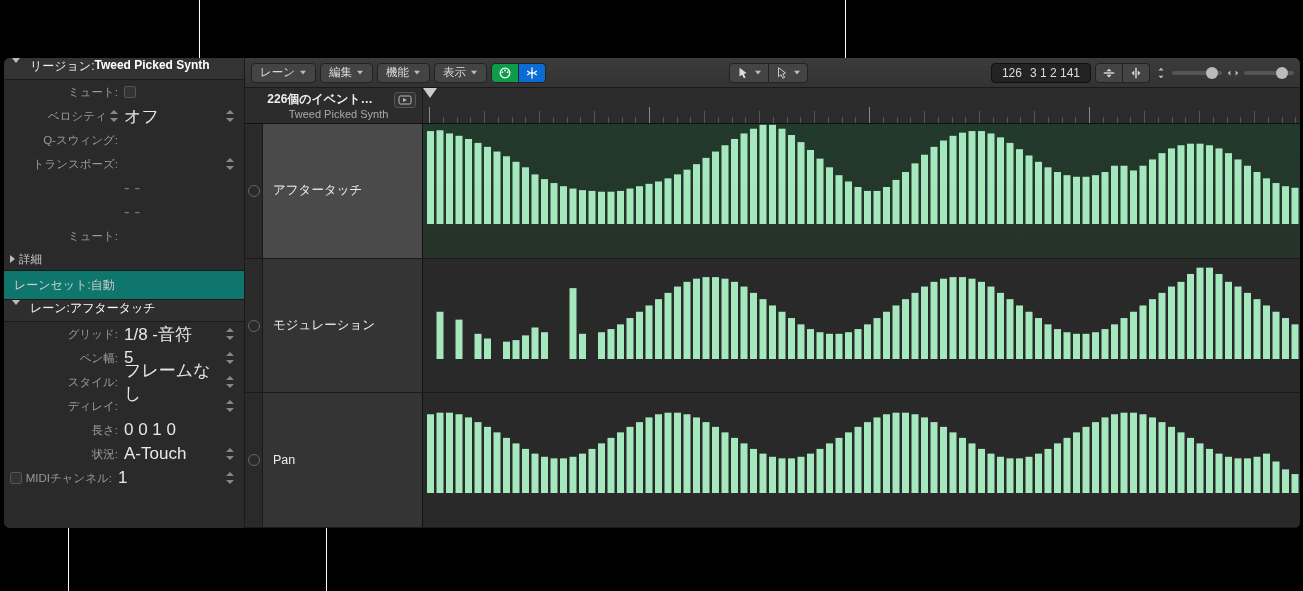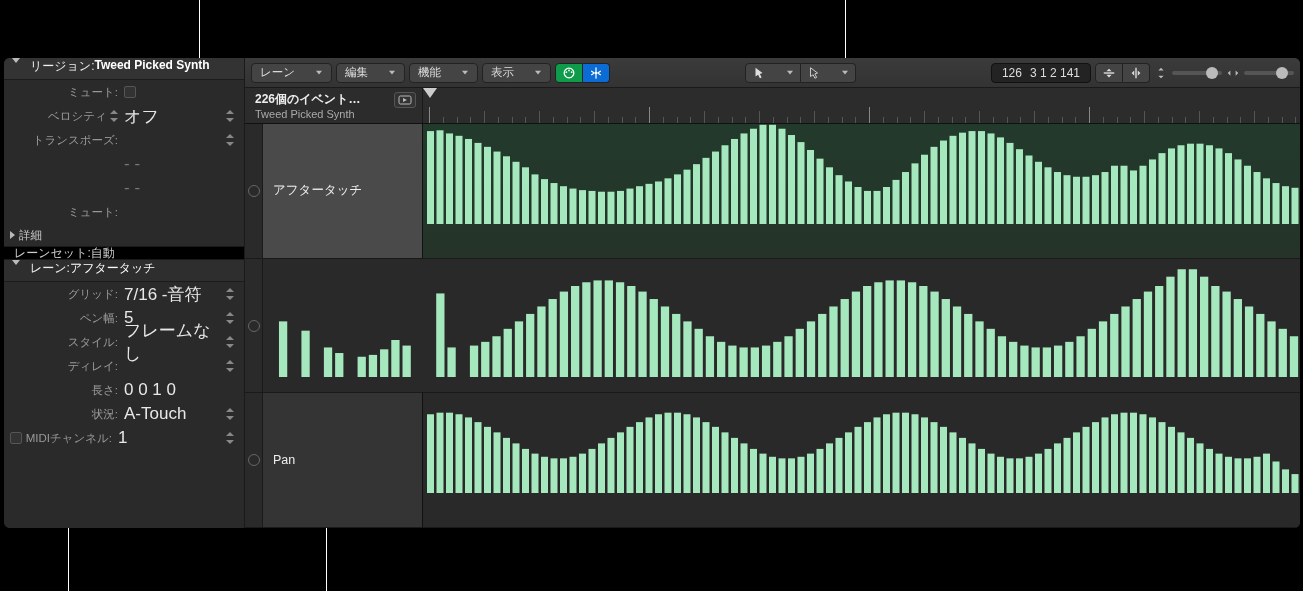--- a/index.html
+++ b/index.html
@@ -16,42 +16,42 @@
 .insp-header { display: flex; align-items: flex-start; height: 22px; padding: 0 8px; background: #333; border-bottom: 1px solid #1b1b1b; }
 .insp-header .chev { margin-right: 4px; }
 .insp-header .lbl { color: #eee; font-weight: 500; }
 .insp-header .val { color: #fff; font-weight: 600; }
 .prop-row { display: flex; align-items: center; height: 24px; padding: 0 10px 0 0; }
 .prop-row .lbl { width: 120px; text-align: right; color: #9a9a9a; padding-right: 6px; font-size: 11.5px; }
 .prop-row .val { flex: 1; color: #e8e8e8; font-size: 17px; }
 .prop-row .stepper { color: #777; margin-left: auto; font-size: 9px; line-height: 8px; letter-spacing: -1px; }
 .prop-row .checkbox { width: 12px; height: 12px; border: 1px solid #555; border-radius: 2px; background: #333; display: inline-block; }
 .sub-disclosure { display: flex; align-items: center; height: 22px; padding-left: 6px; color: #ccc; font-size: 11.5px; }
-.insp-row-plain { display: flex; align-items: center; height: 14px; padding: 0 10px; background: #000000; border-top: 1px solid #1a1a1a; border-bottom: 1px solid #1a1a1a; }
+.insp-row-plain { display: flex; align-items: center; height: 30px; padding: 0 10px; background: #0f766e; border-top: 1px solid #1a1a1a; border-bottom: 1px solid #1a1a1a; }
 .midi-row .checkbox { margin-left: 6px; }
 
 
 .main { flex: 1; display: flex; flex-direction: column; background: #2f2f2f; min-width: 0; }
 
 .toolbar { height: 30px; background: linear-gradient(#3b3b3b,#333); border-bottom: 1px solid #1a1a1a; display: flex; align-items: center; padding: 0 6px; gap: 4px; }
-.tb-btn { background: #444; border: 1px solid #222; border-radius: 4px; height: 20px; display: flex; align-items: center; padding: 0 8px; color: #ddd; font-size: 11.5px; gap: 20px; cursor: pointer; }
+.tb-btn { background: #444; border: 1px solid #222; border-radius: 4px; height: 20px; display: flex; align-items: center; padding: 0 8px; color: #ddd; font-size: 11.5px; gap: 4px; cursor: pointer; }
 .tb-btn.small { padding: 0 6px; }
 .tb-seg { display: flex; }
 .tb-seg .tb-btn { border-radius: 0; }
 .tb-seg .tb-btn:first-child { border-radius: 4px 0 0 4px; }
 .tb-seg .tb-btn:last-child { border-radius: 0 4px 4px 0; border-left: none; }
 .tb-btn.green { background: #0e9b4a; }
 .tb-btn.blue { background: #0b6cd6; }
 .tb-spacer { flex: 1; }
 .position-disp { background: #232323; border: 1px solid #111; border-radius: 4px; height: 20px; display: flex; align-items: center; padding: 0 10px; color: #ddd; font-size: 12px; gap: 8px; font-variant-numeric: tabular-nums; }
 .slider { display: flex; align-items: center; gap: 4px; }
 .slider .track { width: 50px; height: 4px; background: #555; border-radius: 2px; position: relative; }
 .slider .thumb { width: 12px; height: 12px; background: #bbb; border-radius: 50%; position: absolute; top: -4px; }
 
-.sub-header { height: 36px; display: flex; border-bottom: 1px solid #111; }
+.sub-header { height: 36px; display: flex; border-bottom: 1px solid #111; text-align: center; }
 .sub-header .events { width: 178px; padding: 2px 0 2px 10px; border-right: 1px solid #1a1a1a; background: #2c2c2c; display: flex; flex-direction: column; justify-content: center; position: relative; }
 .sub-header .events .t1 { color: #eee; font-size: 12px; font-weight: 600; white-space: nowrap; overflow: hidden; text-overflow: ellipsis; width: 130px; }
 .sub-header .events .t2 { color: #aaa; font-size: 11px; }
 .sub-header .catch-btn { position: absolute; right: 6px; top: 4px; width: 22px; height: 16px; border: 1px solid #555; border-radius: 3px; display: flex; align-items: center; justify-content: center; background: #333; }
 .ruler { flex: 1; position: relative; background: #2c2c2c; overflow: hidden; }
 .ruler .playhead { position: absolute; left: 0; top: 0; bottom: 0; border-left: 7px solid transparent; border-right: 7px solid transparent; border-top: 10px solid #ccc; width: 0; height: 0; }
 .ruler .nums { position: absolute; left: 0; right: 0; top: 0; height: 18px; display: flex; }
 .ruler .bar { position: absolute; top: 2px; color: #ccc; font-size: 11px; }
 .ruler .ticks { position: absolute; left: 0; right: 0; bottom: 0; top: 16px; }
 .ruler .tick { position: absolute; bottom: 0; width: 1px; background: #555; }
@@ -103,20 +103,23 @@
     <div class="prop-row">
       <span class="lbl">ミュート:</span>
       <span class="checkbox"></span>
     </div>
     <div class="prop-row">
       <span class="lbl"><span>ベロシティ</span> <span class="chev updown" style="display:inline-block;vertical-align:middle"></span></span>
       <span class="val">オフ</span>
       <span class="chev updown stepper"></span>
     </div>
     <div class="prop-row">
+      <span class="lbl">Q-スウィング:</span>
+    </div>
+    <div class="prop-row">
       <span class="lbl">トランスポーズ:</span>
       <span class="val"></span>
       <span class="chev updown stepper"></span>
     </div>
     <div class="prop-row">
       <span class="lbl"></span>
       <span class="val" style="color:#777">- -</span>
     </div>
     <div class="prop-row">
       <span class="lbl"></span>
@@ -139,21 +142,21 @@
 
     <div class="insp-header" style="background:#2e2e2e">
       <span class="chev down"></span>
       <span style="width:6px"></span>
       <span class="lbl">レーン: </span>
       <span class="val" style="font-weight:500">アフタータッチ</span>
     </div>
 
     <div class="prop-row">
       <span class="lbl">グリッド:</span>
-      <span class="val">7/16 -音符</span>
+      <span class="val">1/8 -音符</span>
       <span class="chev updown stepper"></span>
     </div>
     <div class="prop-row">
       <span class="lbl">ペン幅:</span>
       <span class="val">5</span>
       <span class="chev updown stepper"></span>
     </div>
     <div class="prop-row">
       <span class="lbl">スタイル:</span>
       <span class="val">フレームなし</span>
@@ -457,20 +460,21 @@
               <rect x="849.5" width="7" y="59.05511811023622" height="40.94488188976378" class="bar-rect"></rect>
               <rect x="859" width="7" y="62.20472440944882" height="37.79527559055118" class="bar-rect"></rect>
               <rect x="868.5" width="7" y="63.77952755905512" height="36.22047244094488" class="bar-rect"></rect>
             </svg>
           </div>
         </div>
         <div class="lane">
           <div class="gutter">
             <span class="dot"></span>
           </div>
+          <div class="label">モジュレーション</div>
           <div class="plot">
             <svg class="bars-svg" viewBox="0 0 877 100" preserveAspectRatio="none">
               <rect x="13.5" width="7" y="52.75590551181102" height="47.24409448818898" class="bar-rect"></rect>
               <rect x="32.5" width="7" y="60.62992125984252" height="39.37007874015748" class="bar-rect"></rect>
               <rect x="51.5" width="7" y="74.80314960629921" height="25.196850393700785" class="bar-rect"></rect>
               <rect x="61" width="7" y="79.5275590551181" height="20.47244094488189" class="bar-rect"></rect>
               <rect x="80" width="7" y="82.67716535433071" height="17.322834645669293" class="bar-rect"></rect>
               <rect x="89.5" width="7" y="81.10236220472441" height="18.89763779527559" class="bar-rect"></rect>
               <rect x="99" width="7" y="76.37795275590551" height="23.62204724409449" class="bar-rect"></rect>
               <rect x="108.5" width="7" y="68.50393700787401" height="31.496062992125985" class="bar-rect"></rect>

